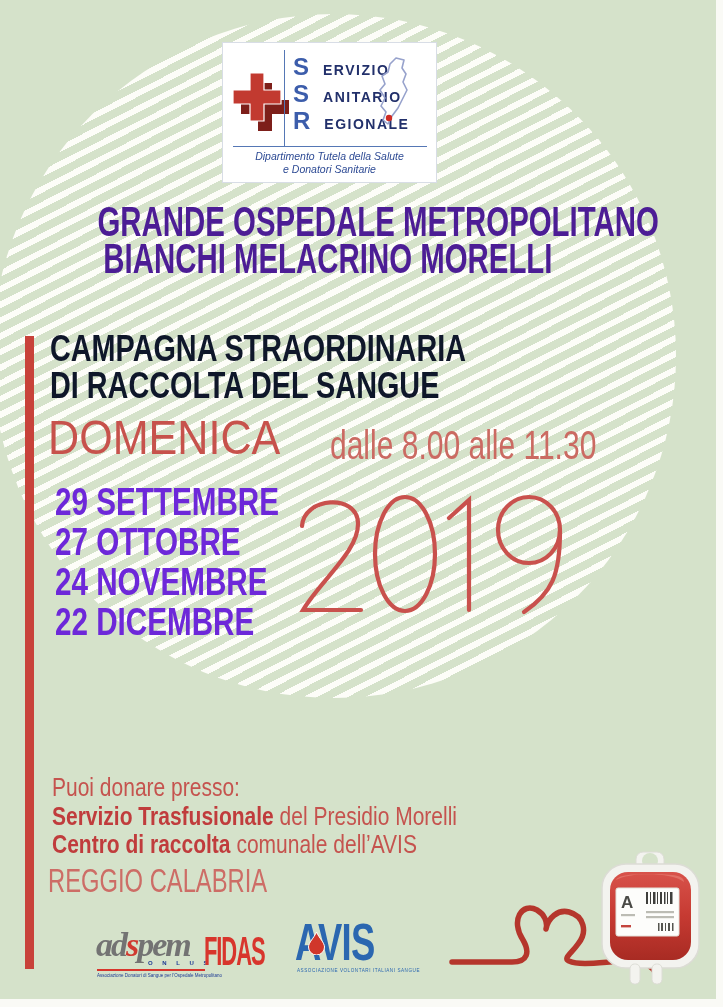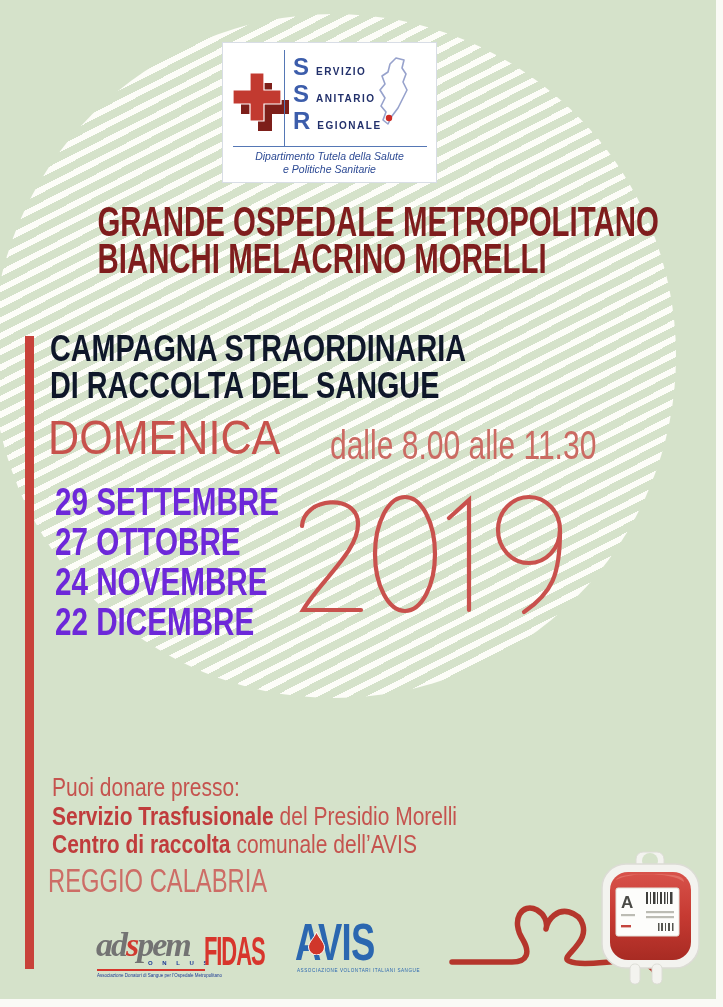--- a/index.html
+++ b/index.html
@@ -13,26 +13,26 @@
   .edge-b{position:absolute;left:0;bottom:0;width:100%;height:8px;background:#fafaf6;}
   
   .ssrbox{position:absolute;left:222px;top:42px;width:215px;height:141px;background:#ffffff;
           border:1px solid #d8dde6;box-sizing:border-box;}
   .ssr-cross{position:absolute;left:10px;top:30px;}
   .ssr-vline{position:absolute;left:61px;top:7px;width:1px;height:97px;background:#5577b5;}
   .ssr-hline{position:absolute;left:10px;top:103px;width:194px;height:1px;background:#5577b5;}
   .ssr-rows{position:absolute;left:70px;top:10px;}
   .ssr-row{height:27px;display:flex;align-items:baseline;}
   .ssr-big{font-size:24px;font-weight:bold;color:#3c5dab;line-height:27px;}
-  .ssr-word{font-size:10px;font-weight:bold;color:#22306b;letter-spacing:1.5px;margin-left:7px;}
+  .ssr-word{font-size:14px;font-weight:bold;color:#22306b;letter-spacing:1.5px;margin-left:14px;}
   .calabria{position:absolute;left:153px;top:13px;}
   .ssr-dep{position:absolute;left:0;top:107px;width:100%;text-align:center;
            font-style:italic;font-size:10.5px;line-height:12.5px;color:#2d4a94;font-weight:normal;}
   
-  .title{position:absolute;left:0;top:203px;width:650px;text-align:left;color:#7f1d1d;}
+  .title{position:absolute;left:0;top:203px;width:650px;text-align:right;color:#4c1d95;}
   .title div{font-weight:bold;font-size:42px;line-height:37px;white-space:nowrap;
              transform:scaleX(.70);transform-origin:center;}
   
   .redbar{position:absolute;left:25px;top:336px;width:9px;height:633px;background:#c8423a;}
   
   .camp{position:absolute;left:50px;top:330px;color:#0f172a;}
   .camp div{font-size:36px;line-height:37px;font-weight:bold;white-space:nowrap;
             transform:scaleX(.80);transform-origin:0 0;}
   .domenica{position:absolute;left:48px;top:409px;font-size:49px;color:#c7524c;
             white-space:nowrap;transform:scaleX(.88);transform-origin:0 0;}
@@ -96,21 +96,21 @@
           <span class="ssr-big">R</span>
           <span class="ssr-word">EGIONALE</span>
         </div>
     </div>
     <svg class="calabria" width="42" height="74" viewBox="0 0 42 74">
       <path d="M20,2 L28,4 L26,12 L30,18 L27,26 L31,34 L26,44 L22,52 L16,60 L12,68 L7,64 L10,56 L5,50 L9,42 L4,34 L9,28 L6,20 L12,16 L14,8 Z" fill="none" stroke="#97a2cc" stroke-width="1.6" stroke-linejoin="round"></path>
       <circle cx="13" cy="62" r="3.2" fill="#cf2b24"></circle>
     </svg>
     <div class="ssr-dep">
       <div>Dipartimento Tutela della Salute</div>
-      <div>e Politiche Sanitarie</div>
+      <div>e Donatori Sanitarie</div>
     </div>
   </div>
 
   <div class="title">
     <div>GRANDE OSPEDALE METROPOLITANO</div>
     <div>BIANCHI MELACRINO MORELLI</div>
   </div>
 
   <div class="redbar"></div>
 

